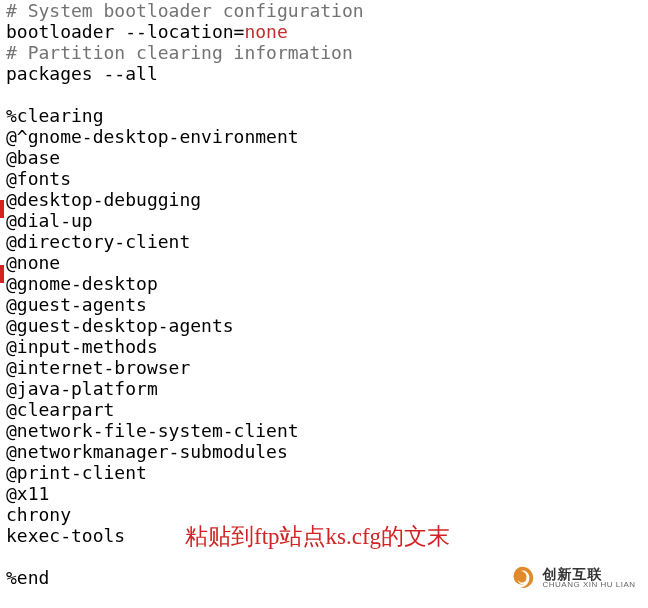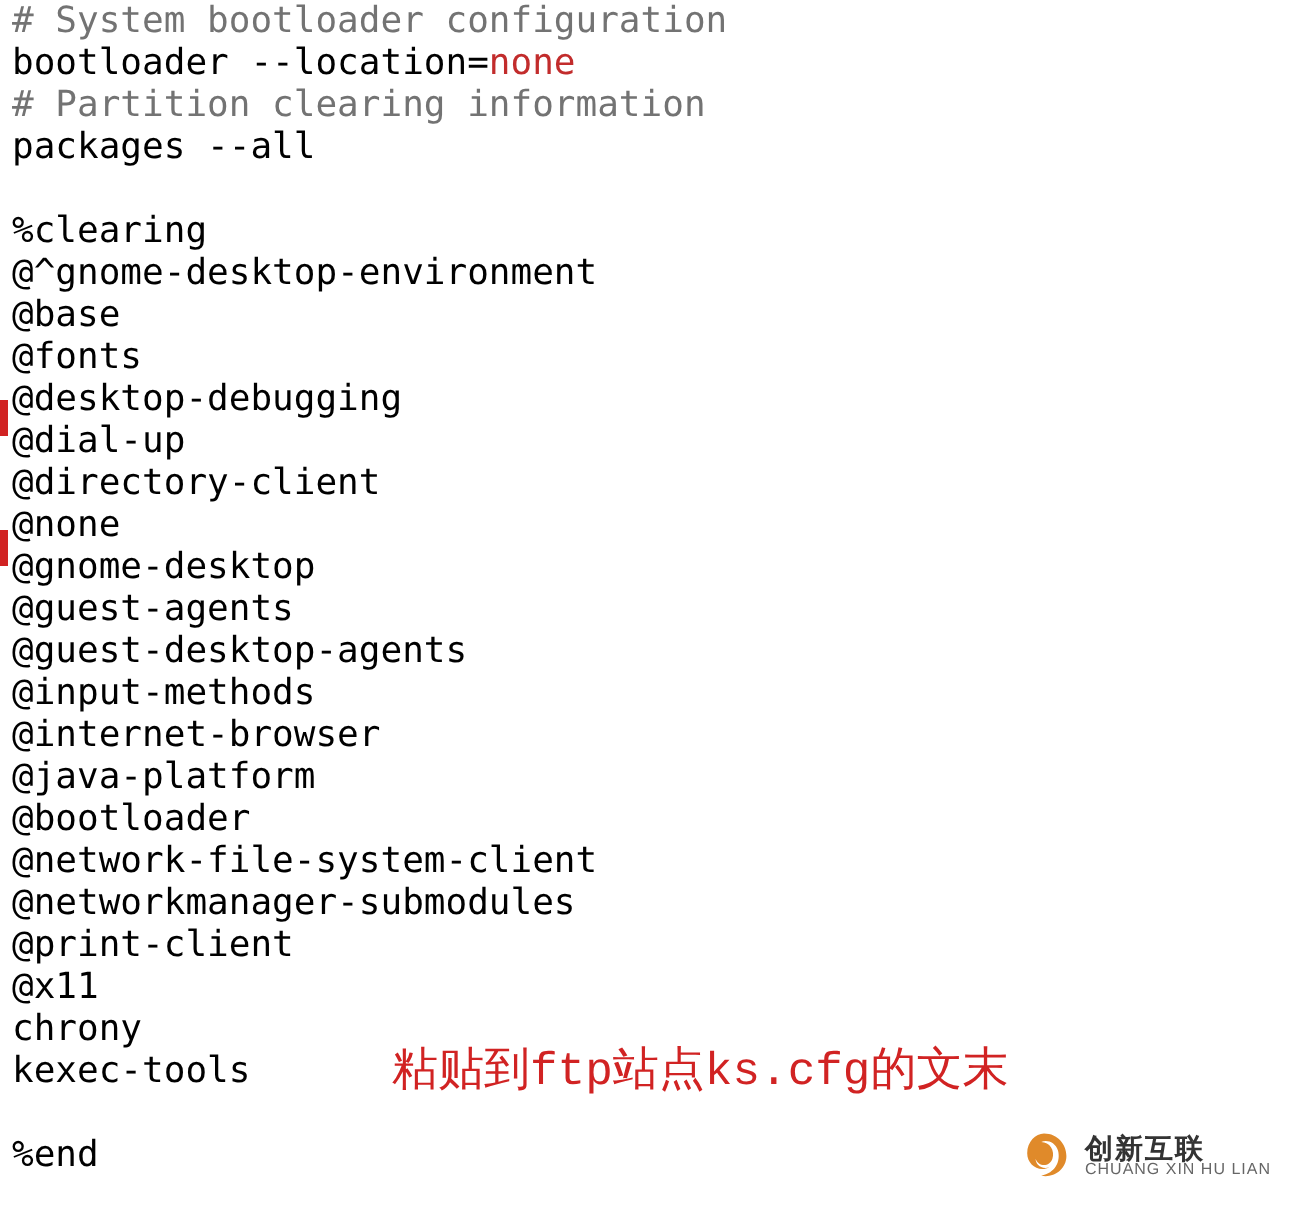--- a/index.html
+++ b/index.html
@@ -21,23 +21,23 @@
     padding-top: 0px;
   }
   .comment {
     color: #737373;
   }
   .none-val {
     color: #c22c2c;
   }
   .annotation {
     position: absolute;
-    left: 196px;
+    left: 185px;
     top: 526px;
-    font-family: Liberation Mono, monospace;
+    font-family: Liberation Serif, serif;
     font-size: 23px;
     color: #d12323;
   }
   .red-mark {
     position: absolute;
     left: 0px;
     width: 4px;
     height: 18px;
     background: #d12323;
   }
@@ -96,21 +96,21 @@
 <span>@desktop-debugging</span>
 <span>@dial-up</span>
 <span>@directory-client</span>
 <span>@none</span>
 <span>@gnome-desktop</span>
 <span>@guest-agents</span>
 <span>@guest-desktop-agents</span>
 <span>@input-methods</span>
 <span>@internet-browser</span>
 <span>@java-platform</span>
-<span>@bootloader</span>
+<span>@clearpart</span>
 <span>@network-file-system-client</span>
 <span>@networkmanager-submodules</span>
 <span>@print-client</span>
 <span>@x11</span>
 <span>chrony</span>
 <span>kexec-tools</span>
 <span></span>
 <span>%end</span>
 </div>
 

